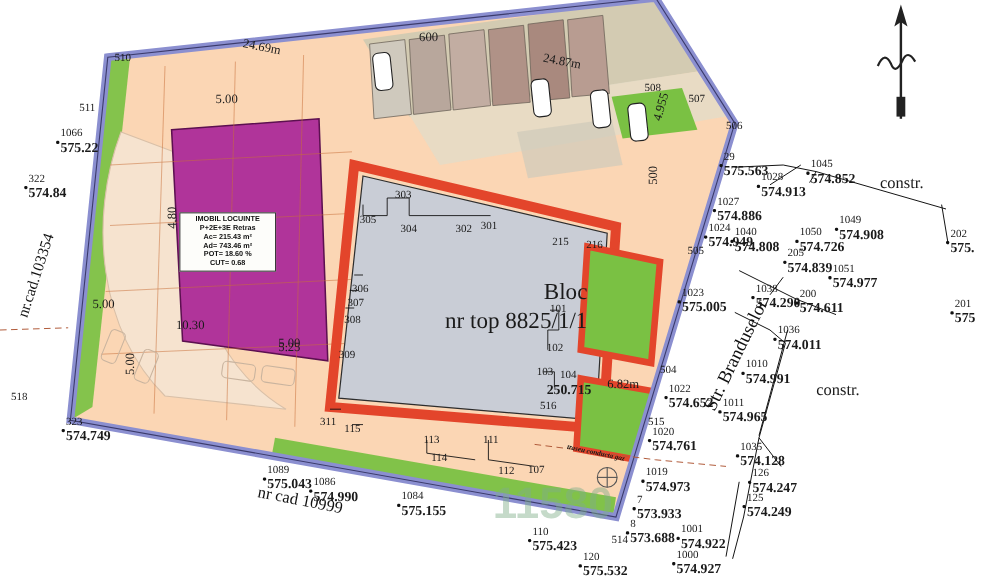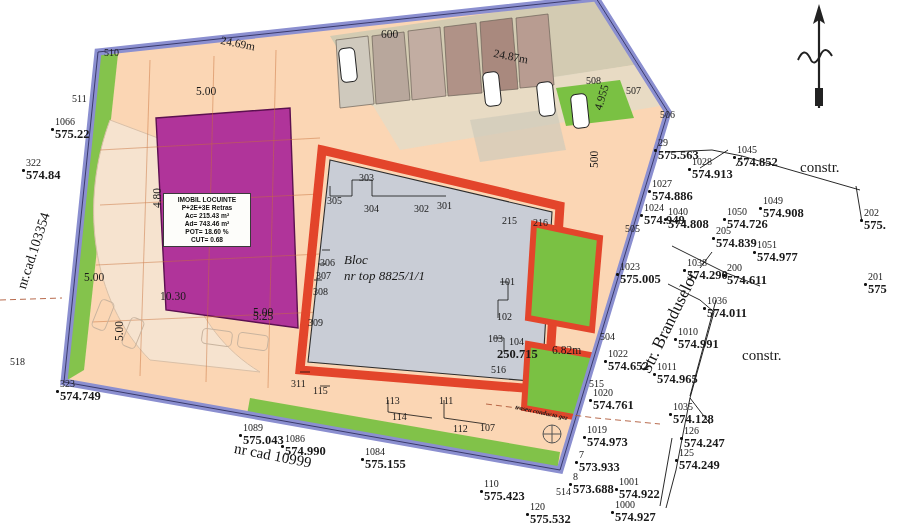--- a/index.html
+++ b/index.html
@@ -6,21 +6,21 @@
   body{width:900px;height:524px;overflow:hidden;
        font-family:"Liberation Serif",serif;color:#111;}
   #stage{position:relative;width:900px;height:524px;background:#ffffff;}
   svg#plan{position:absolute;left:0;top:0;width:900px;height:524px;}
   .lbl{position:absolute;white-space:nowrap;line-height:1.05;
        font-family:"Liberation Serif",serif;color:#1a1a1a;}
   .pid{font-size:10px;}
   .pz{font-size:12.5px;font-weight:bold;}
   .dim{font-size:11.5px;font-style:normal;}
   .constr{font-size:15px;}
-  .blocktxt{font-size:13px;text-align:left;line-height:1.25;font-style:italic;}
+  .blocktxt{font-size:21px;text-align:right;line-height:1.25;}
   .infobox{position:absolute;background:#fdfdfa;border:1px solid #3a3a3a;
            padding:2px 3px;font-size:6.6px;line-height:1.22;text-align:center;
            font-family:"Liberation Sans",sans-serif;font-weight:bold;color:#111;}
   .wm{position:absolute;color:#6f7fae;opacity:.17;font-weight:bold;
       font-family:"Liberation Sans",sans-serif;}
   .sdot{position:absolute;width:2.6px;height:2.6px;border-radius:50%;background:#111;}
   .vstreet{position:absolute;font-size:17px;
       transform:rotate(-64deg);transform-origin:left top;white-space:nowrap;}
   .bcad{position:absolute;font-size:15px;
       transform:rotate(11deg);transform-origin:left top;white-space:nowrap;}
@@ -132,20 +132,21 @@
     </g>
 
     <g>
       <line x1="819" y1="14" x2="819" y2="108" stroke="#222" stroke-width="2.2"></line>
       <polygon points="819,4 813,24 819,20 825,24" fill="#222"></polygon>
       <rect x="815" y="88" width="8" height="18" fill="#222"></rect>
       <path d="M798,60 q6,-14 12,-2 q4,10 10,-2 q5,-12 12,0" fill="none" stroke="#222" stroke-width="2"></path>
     </g>
   </svg>
 
+  <div class="wm" style="left:448px;top:436px;font-size:40px;color:#7fae8a;opacity:.45;">11580</div>
 
   <div class="infobox" style="left:163px;top:193px;width:80px;">
     <div>IMOBIL LOCUINTE</div>
     <div>P+2E+3E Retras</div>
     <div>Ac= 215.43 m²</div>
     <div>Ad= 743.46 m²</div>
     <div>POT= 18.60 %</div>
     <div>CUT= 0.68</div>
   </div>
 

